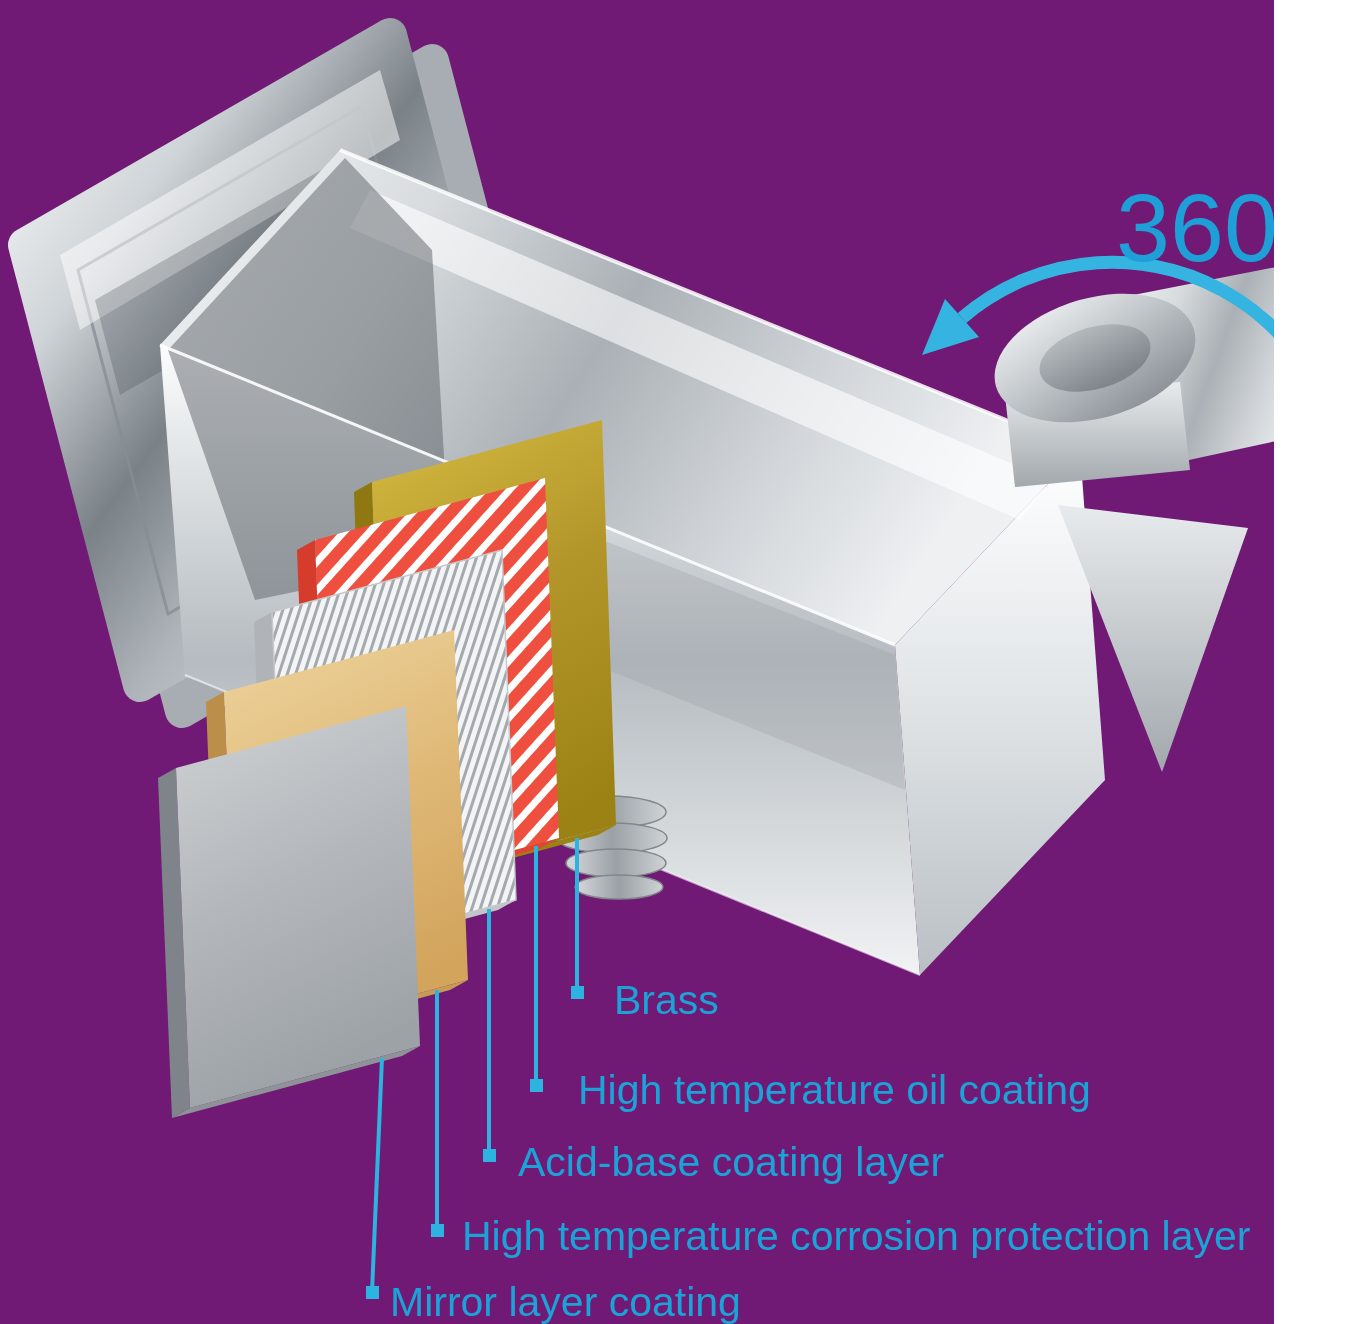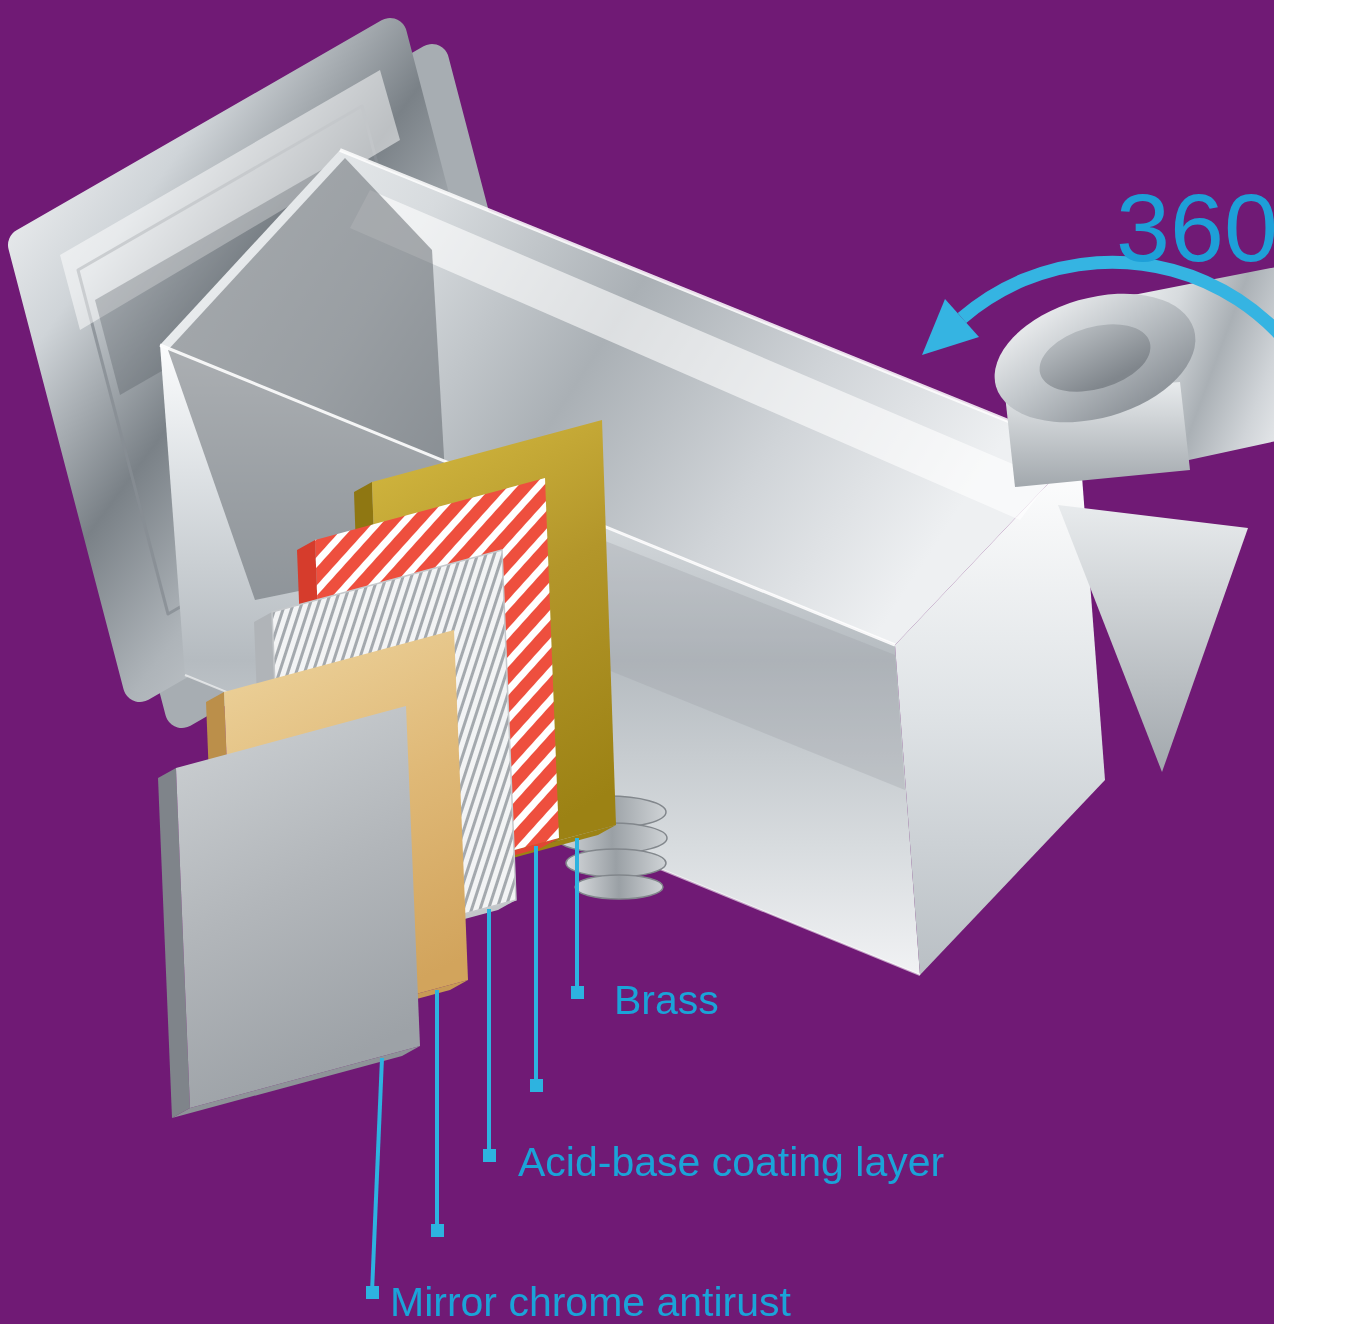--- a/index.html
+++ b/index.html
@@ -188,19 +188,21 @@
       <rect x="483" y="1149" width="13" height="13"></rect>
       <rect x="431" y="1224" width="13" height="13"></rect>
       <rect x="366" y="1286" width="13" height="13"></rect>
     </g>
   </svg>
 
   <div class="rotation-label">360°</div>
 
   <div class="label" style="left:614px; top:978px">Brass</div>
 
+  <div class="label" style="left:578px; top:1068px">High temperature oil coating</div>
 
   <div class="label" style="left:518px; top:1140px">Acid-base coating layer</div>
 
-
-  <div class="label" style="left:390px; top:1280px">Mirror chrome antirust</div>
+  <div class="label" style="left:462px; top:1214px">High temperature corrosion protection layer</div>
+
+  <div class="label" style="left:390px; top:1280px">Mirror layer coating</div>
 
 </div>
 
 </body></html>

